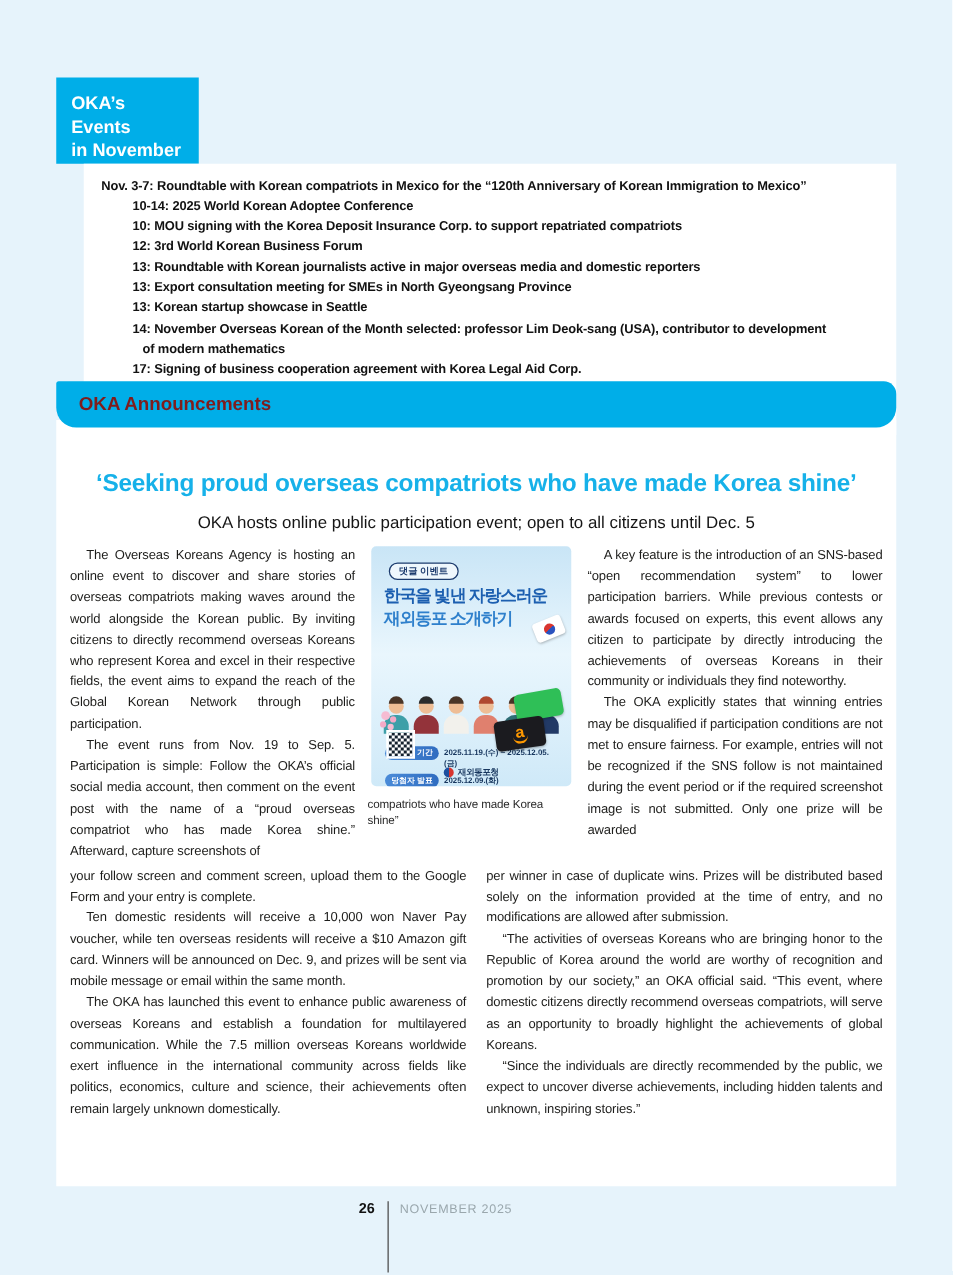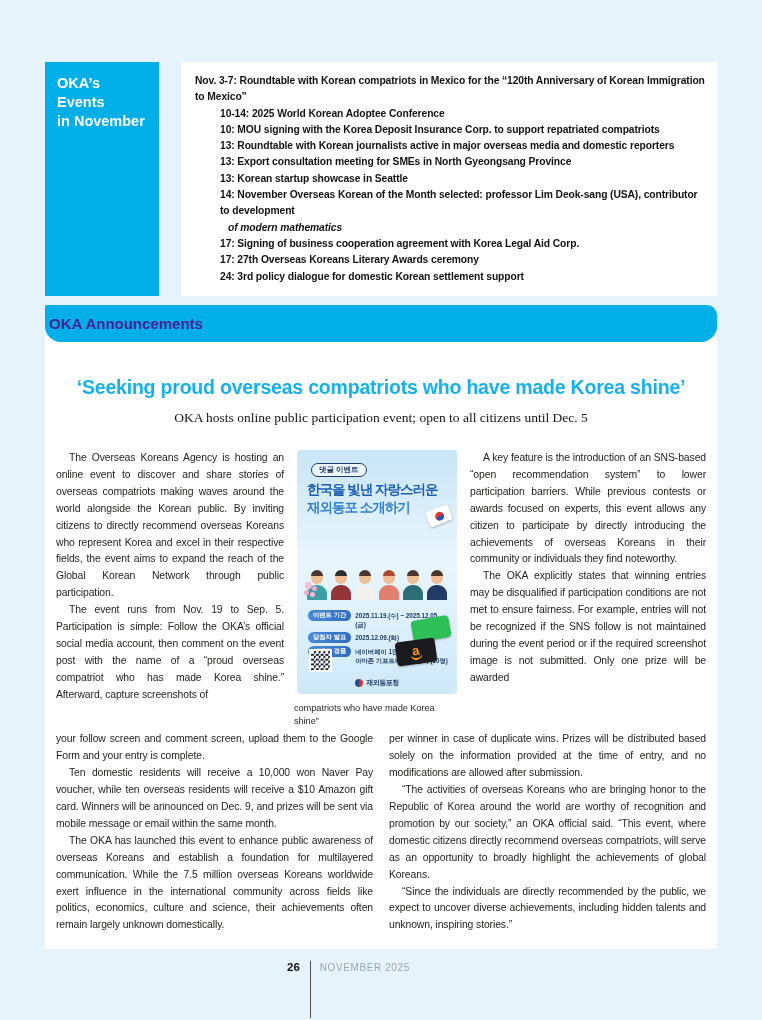--- a/index.html
+++ b/index.html
@@ -1,45 +1,45 @@
 <!DOCTYPE html>
 <html><head>
 <meta charset="utf-8">
 <style>
   html,body{margin:0;padding:0;}
   body{width:762px;height:1020px;font-family:"Liberation Sans",sans-serif;}
   .page{position:relative;width:762px;height:1020px;background:#e6f3fb;overflow:hidden;}
 
   
-  .events{position:absolute;left:45px;top:62px;width:672px;display:flex;align-items:stretch;}
+  .events{position:absolute;left:45px;top:62px;width:672px;display:flex;align-items:stretch;flex-direction:column;}
   .events-label{width:114px;background:#00aee8;color:#fff;font-weight:bold;font-size:14.5px;line-height:1.3;padding:12px 8px 0 12px;box-sizing:border-box;}
   .events-body{flex:1;background:#ffffff;padding:11px 12px 11px 14px;box-sizing:border-box;margin-left:22px;}
   .ev{font-size:10.3px;font-weight:bold;color:#121212;line-height:16.3px;letter-spacing:-0.1px;}
   .ev-rest{margin-left:25px;}
-  .ev-cont{margin-left:33px;font-style:italic;}
+  .ev-cont{margin-left:33px;}
 
   
   .ann{position:absolute;left:45px;top:305px;width:672px;}
-  .ann-banner{position:relative;z-index:2;height:37px;background:#00aee8;border-radius:2px 10px 16px 16px;color:#4c1d95;font-weight:bold;font-size:15px;display:flex;align-items:center;padding-left:4px;box-sizing:border-box;}
+  .ann-banner{position:relative;z-index:2;height:37px;background:#00aee8;border-radius:2px 10px 16px 16px;color:#7f1d1d;font-weight:bold;font-size:15px;display:flex;align-items:center;padding-left:18px;box-sizing:border-box;}
   .panel{position:relative;z-index:1;background:#fff;margin-top:-6px;height:613px;box-sizing:border-box;padding:40px 11px 0 11px;overflow:hidden;}
 
   .title{margin:0 0 11px 0;text-align:center;color:#16b1e9;font-size:19.5px;font-weight:bold;letter-spacing:-0.2px;}
-  .subtitle{text-align:center;font-family:Liberation Serif, serif;font-size:13.5px;color:#151515;margin-bottom:24px;}
+  .subtitle{text-align:center;font-family:Liberation Sans, sans-serif;font-size:13.5px;color:#151515;margin-bottom:12px;}
 
   .grid-top{display:flex;gap:10px;}
   .colL{width:228px;}
   .colM{width:166px;flex:none;}
   .colR{flex:1;}
   .grid-bottom{display:flex;gap:16px;margin-top:3px;}
   .grid-bottom>div{flex:1;}
   p.body{margin:0;font-size:10.4px;line-height:16.9px;color:#1d1d1b;text-align:justify;letter-spacing:-0.1px;}
   p.ind{text-indent:13px;}
 
   
-  .poster{position:relative;width:160px;height:244px;margin:0 auto;border-radius:4px;overflow:hidden;
+  .poster{position:relative;width:160px;height:192px;margin:0 auto;border-radius:4px;overflow:hidden;
           background:linear-gradient(180deg,#c9e5f6 0%,#e9f6fd 45%,#d9eefa 80%,#cfe9f8 100%);}
   .p-badge{position:absolute;top:13px;left:14px;font-size:7.5px;font-weight:bold;color:#1d3c6e;border:1px solid #1d3c6e;border-radius:8px;padding:1px 7px;background:rgba(255,255,255,.65);}
   .p-t1{position:absolute;top:31px;left:10px;font-size:13.5px;font-weight:bold;color:#1c5fb0;letter-spacing:-1px;white-space:nowrap;}
   .p-t2{position:absolute;top:49px;left:10px;font-size:13.5px;font-weight:bold;color:#2f80cc;letter-spacing:-1px;white-space:nowrap;}
   .p-flag{position:absolute;top:58px;right:6px;width:24px;height:16px;background:#fff;border-radius:3px;transform:rotate(-22deg);box-shadow:0 1px 2px rgba(0,0,0,.25);display:flex;align-items:center;justify-content:center;}
   .p-flag .fc{width:9px;height:9px;border-radius:50%;background:linear-gradient(180deg,#d8352f 50%,#2a52be 50%);transform:rotate(-20deg);}
   .people{position:absolute;left:10px;right:10px;top:98px;height:52px;display:flex;justify-content:space-between;align-items:flex-end;}
   .person{display:flex;flex-direction:column;align-items:center;}
   .head{width:12px;height:12px;border-radius:50%;background:#eebd95;position:relative;}
   .head::before{content:"";position:absolute;top:-2px;left:0;width:12px;height:6px;border-radius:6px 6px 0 0;background:#4a3527;}
@@ -76,20 +76,21 @@
 
   <section class="events">
     <div class="events-label">
       <div>OKA’s Events</div>
       <div>in November</div>
     </div>
     <div class="events-body">
       <div class="ev">Nov. 3-7: Roundtable with Korean compatriots in Mexico for the “120th Anniversary of Korean Immigration to Mexico”</div>
       <div class="ev ev-rest">10-14: 2025 World Korean Adoptee Conference</div>
       <div class="ev ev-rest">10: MOU signing with the Korea Deposit Insurance Corp. to support repatriated compatriots</div>
+      <div class="ev ev-rest">12: 3rd World Korean Business Forum</div>
       <div class="ev ev-rest">13: Roundtable with Korean journalists active in major overseas media and domestic reporters</div>
       <div class="ev ev-rest">13: Export consultation meeting for SMEs in North Gyeongsang Province</div>
       <div class="ev ev-rest">13: Korean startup showcase in Seattle</div>
       <div class="ev ev-rest">14: November Overseas Korean of the Month selected: professor Lim Deok-sang (USA), contributor to development</div>
       <div class="ev ev-cont">of modern mathematics</div>
       <div class="ev ev-rest">17: Signing of business cooperation agreement with Korea Legal Aid Corp.</div>
       <div class="ev ev-rest">17: 27th Overseas Koreans Literary Awards ceremony</div>
       <div class="ev ev-rest">24: 3rd policy dialogue for domestic Korean settlement support</div>
     </div>
   </section>

